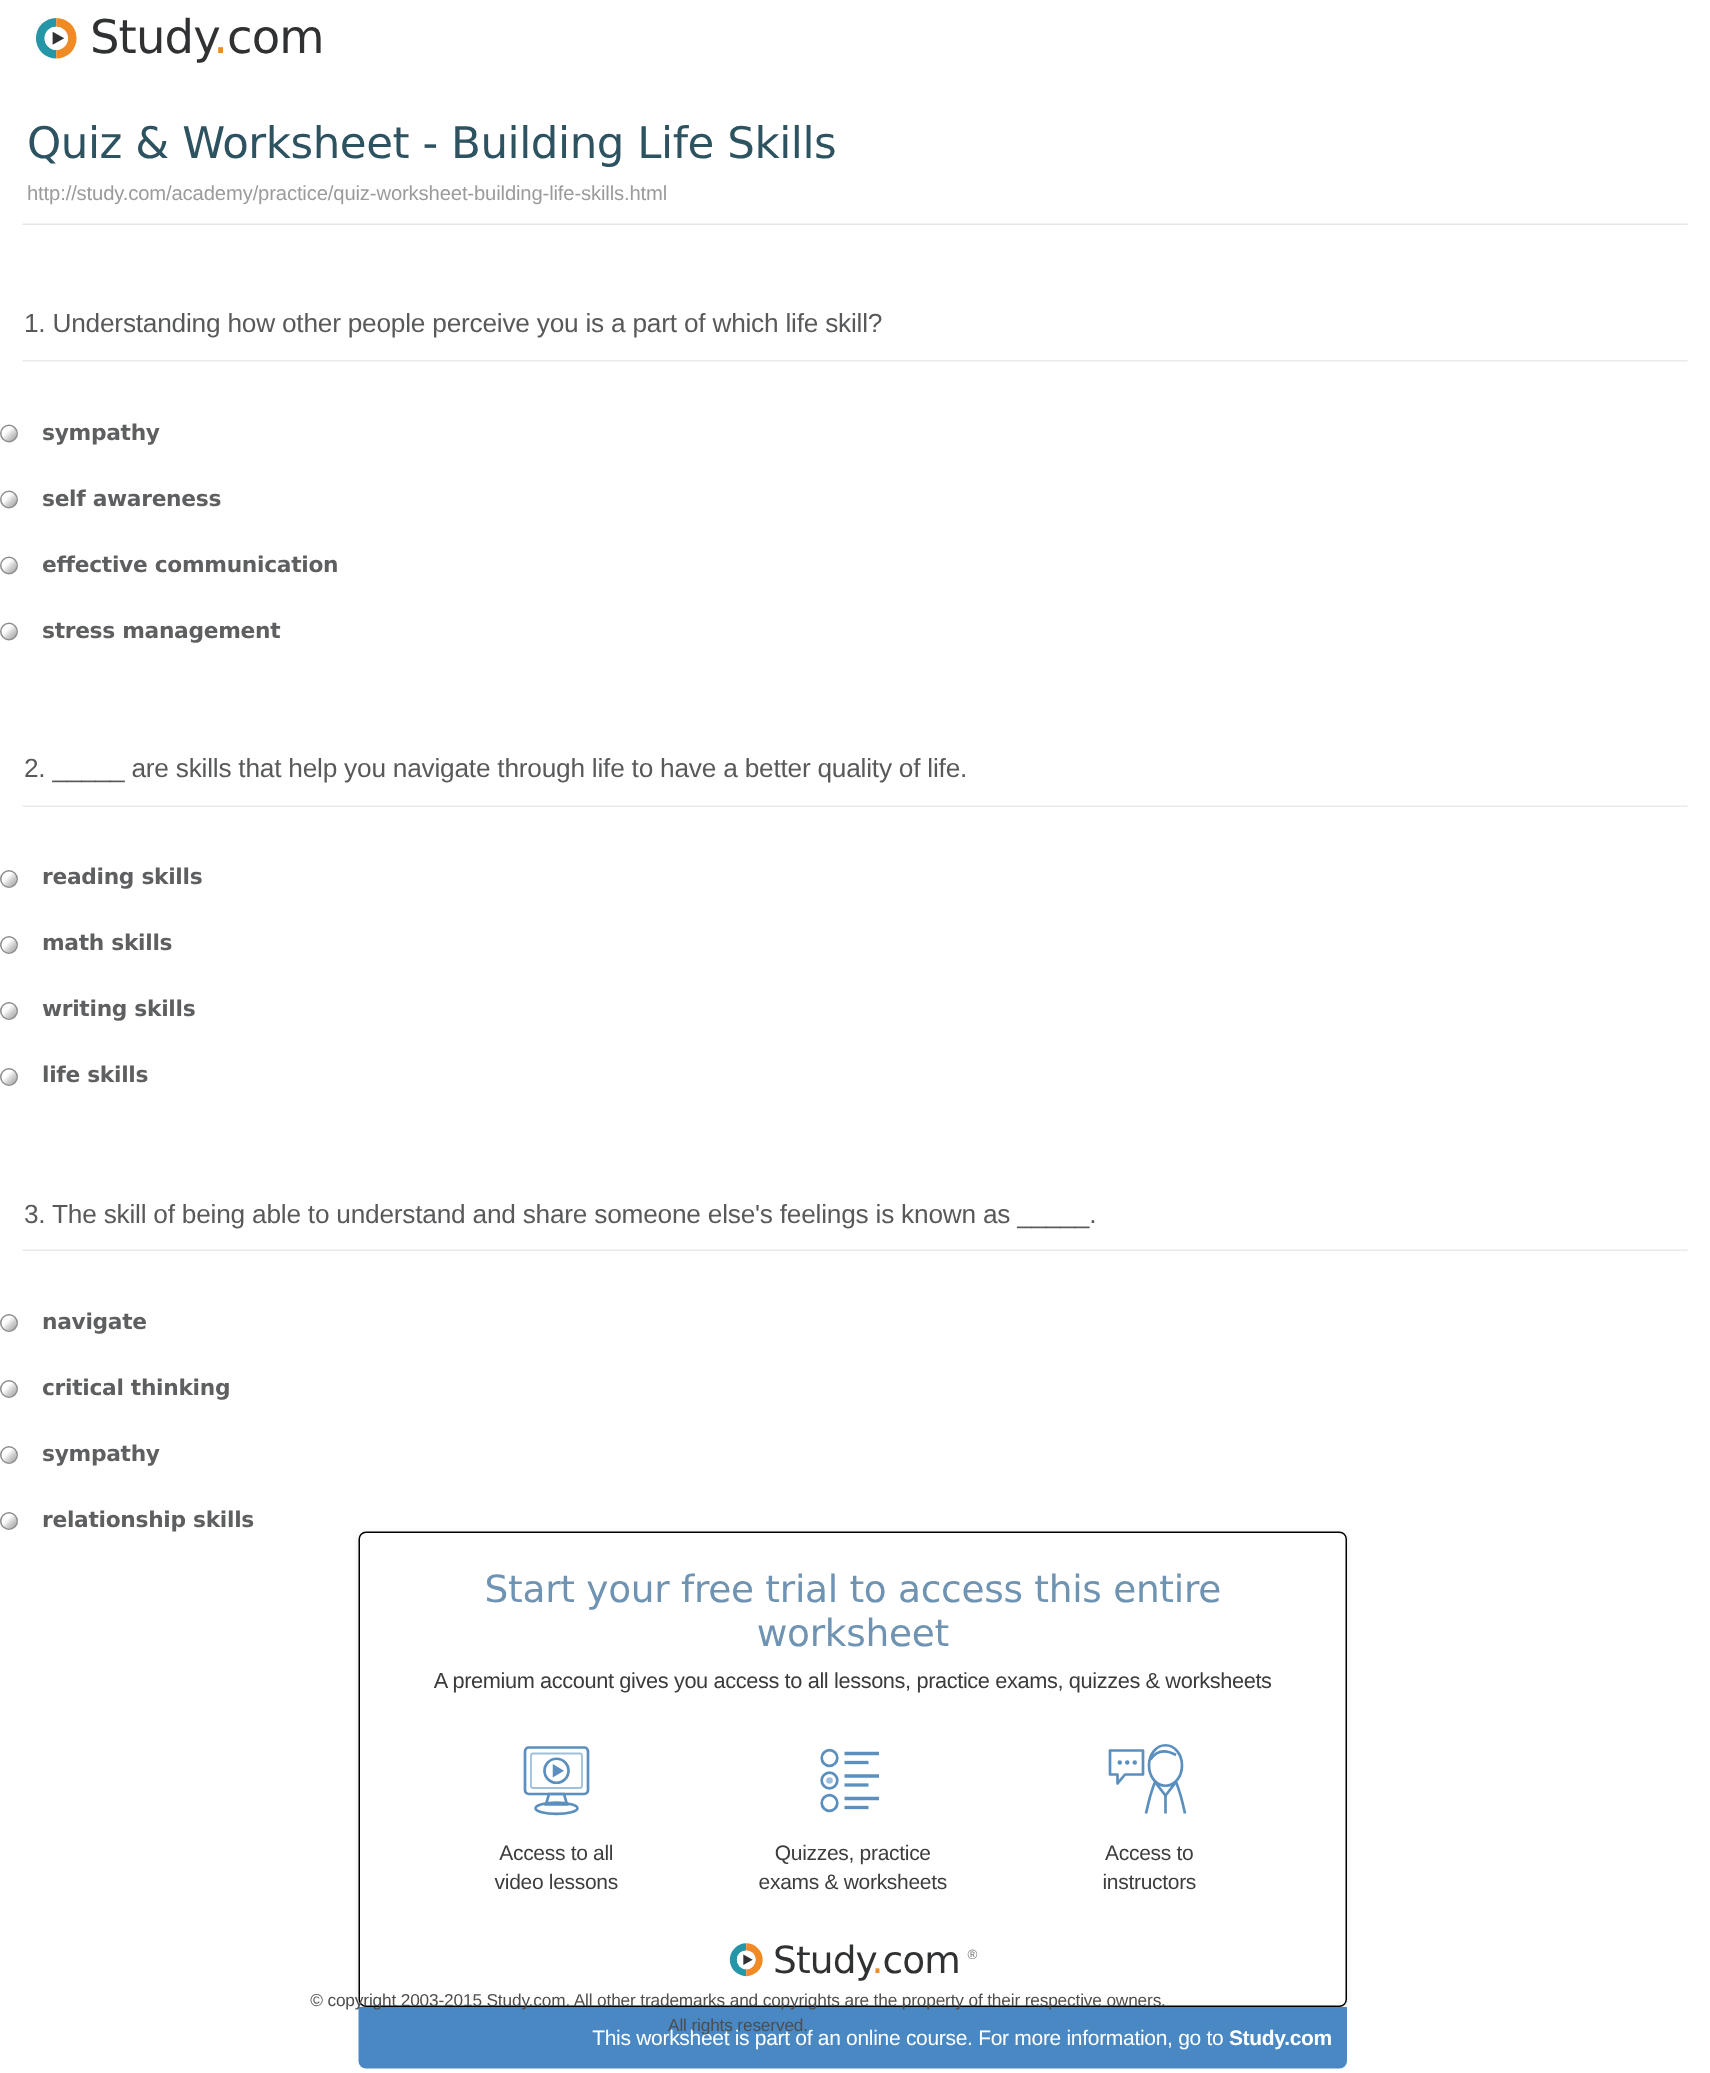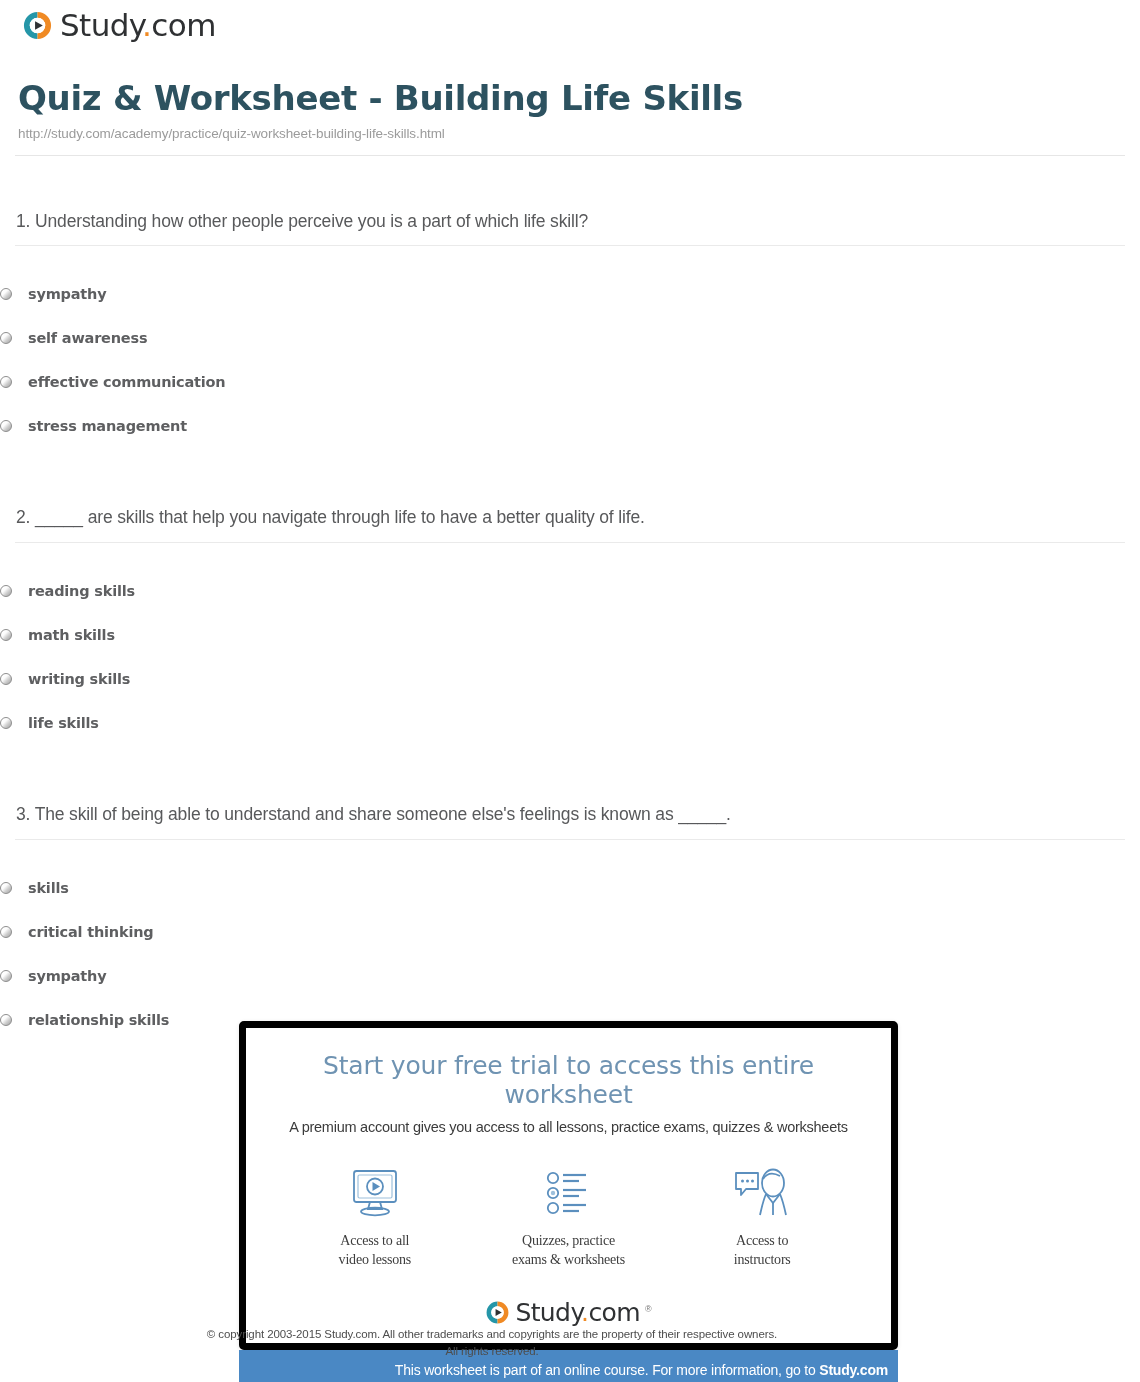--- a/index.html
+++ b/index.html
@@ -43,22 +43,22 @@
     white-space: nowrap;
   }
   .brand-word .dot { color: #f08a24; }
 
   
   .title-block {
     padding: 22px 16px 0 18px;
   }
   .worksheet-title {
     font-family: "DejaVu Sans", sans-serif;
-    font-size: 34px;
-    font-weight: bold;
+    font-size: 29px;
+    font-weight: normal;
     color: #2d5260;
     letter-spacing: -0.3px;
     margin: 0 0 9px 0;
     line-height: 1.1;
   }
   .worksheet-url {
     font-size: 13.5px;
     color: #9b9b9b;
     letter-spacing: -0.1px;
     margin: 0;
@@ -124,21 +124,21 @@
 
   
   .promo-wrap {
     position: absolute;
     left: 239px;
     top: 1021px;
     width: 659px;
   }
   .promo-card {
     background: #ffffff;
-    border: 7px solid #000000;
+    border: 1px solid #000000;
     border-radius: 5px;
     box-shadow: 0 1px 4px rgba(0,0,0,0.10);
     padding: 24px 20px 0 20px;
     text-align: center;
   }
   .promo-heading {
     font-family: "DejaVu Sans", sans-serif;
     font-size: 25px;
     font-weight: 400;
     color: #6f93b2;
@@ -152,21 +152,20 @@
     margin: 0;
     line-height: 1.3;
     letter-spacing: -0.25px;
   }
   .benefit-grid {
     display: flex;
     justify-content: center;
     align-items: flex-start;
     margin-top: 28px;
     padding: 0 12px;
-    font-family: Liberation Serif, serif;
   }
   .benefit-cell {
     flex: 1 1 0;
     text-align: center;
   }
   .benefit-icon {
     height: 58px;
     display: flex;
     align-items: center;
     justify-content: center;
@@ -289,21 +288,21 @@
     </ul>
   </div>
 
   <div class="question-block">
     <div class="q-spacer-top-2"></div>
     <p class="question-text">3. The skill of being able to understand and share someone else's feelings is known as _____.</p>
     <div class="question-rule"></div>
     <ul class="option-list">
       <li class="option-row">
         <span class="radio-glyph"></span>
-        <span class="option-label">skills</span>
+        <span class="option-label">navigate</span>
       </li>
       <li class="option-row">
         <span class="radio-glyph"></span>
         <span class="option-label">critical thinking</span>
       </li>
       <li class="option-row">
         <span class="radio-glyph"></span>
         <span class="option-label">sympathy</span>
       </li>
       <li class="option-row">

